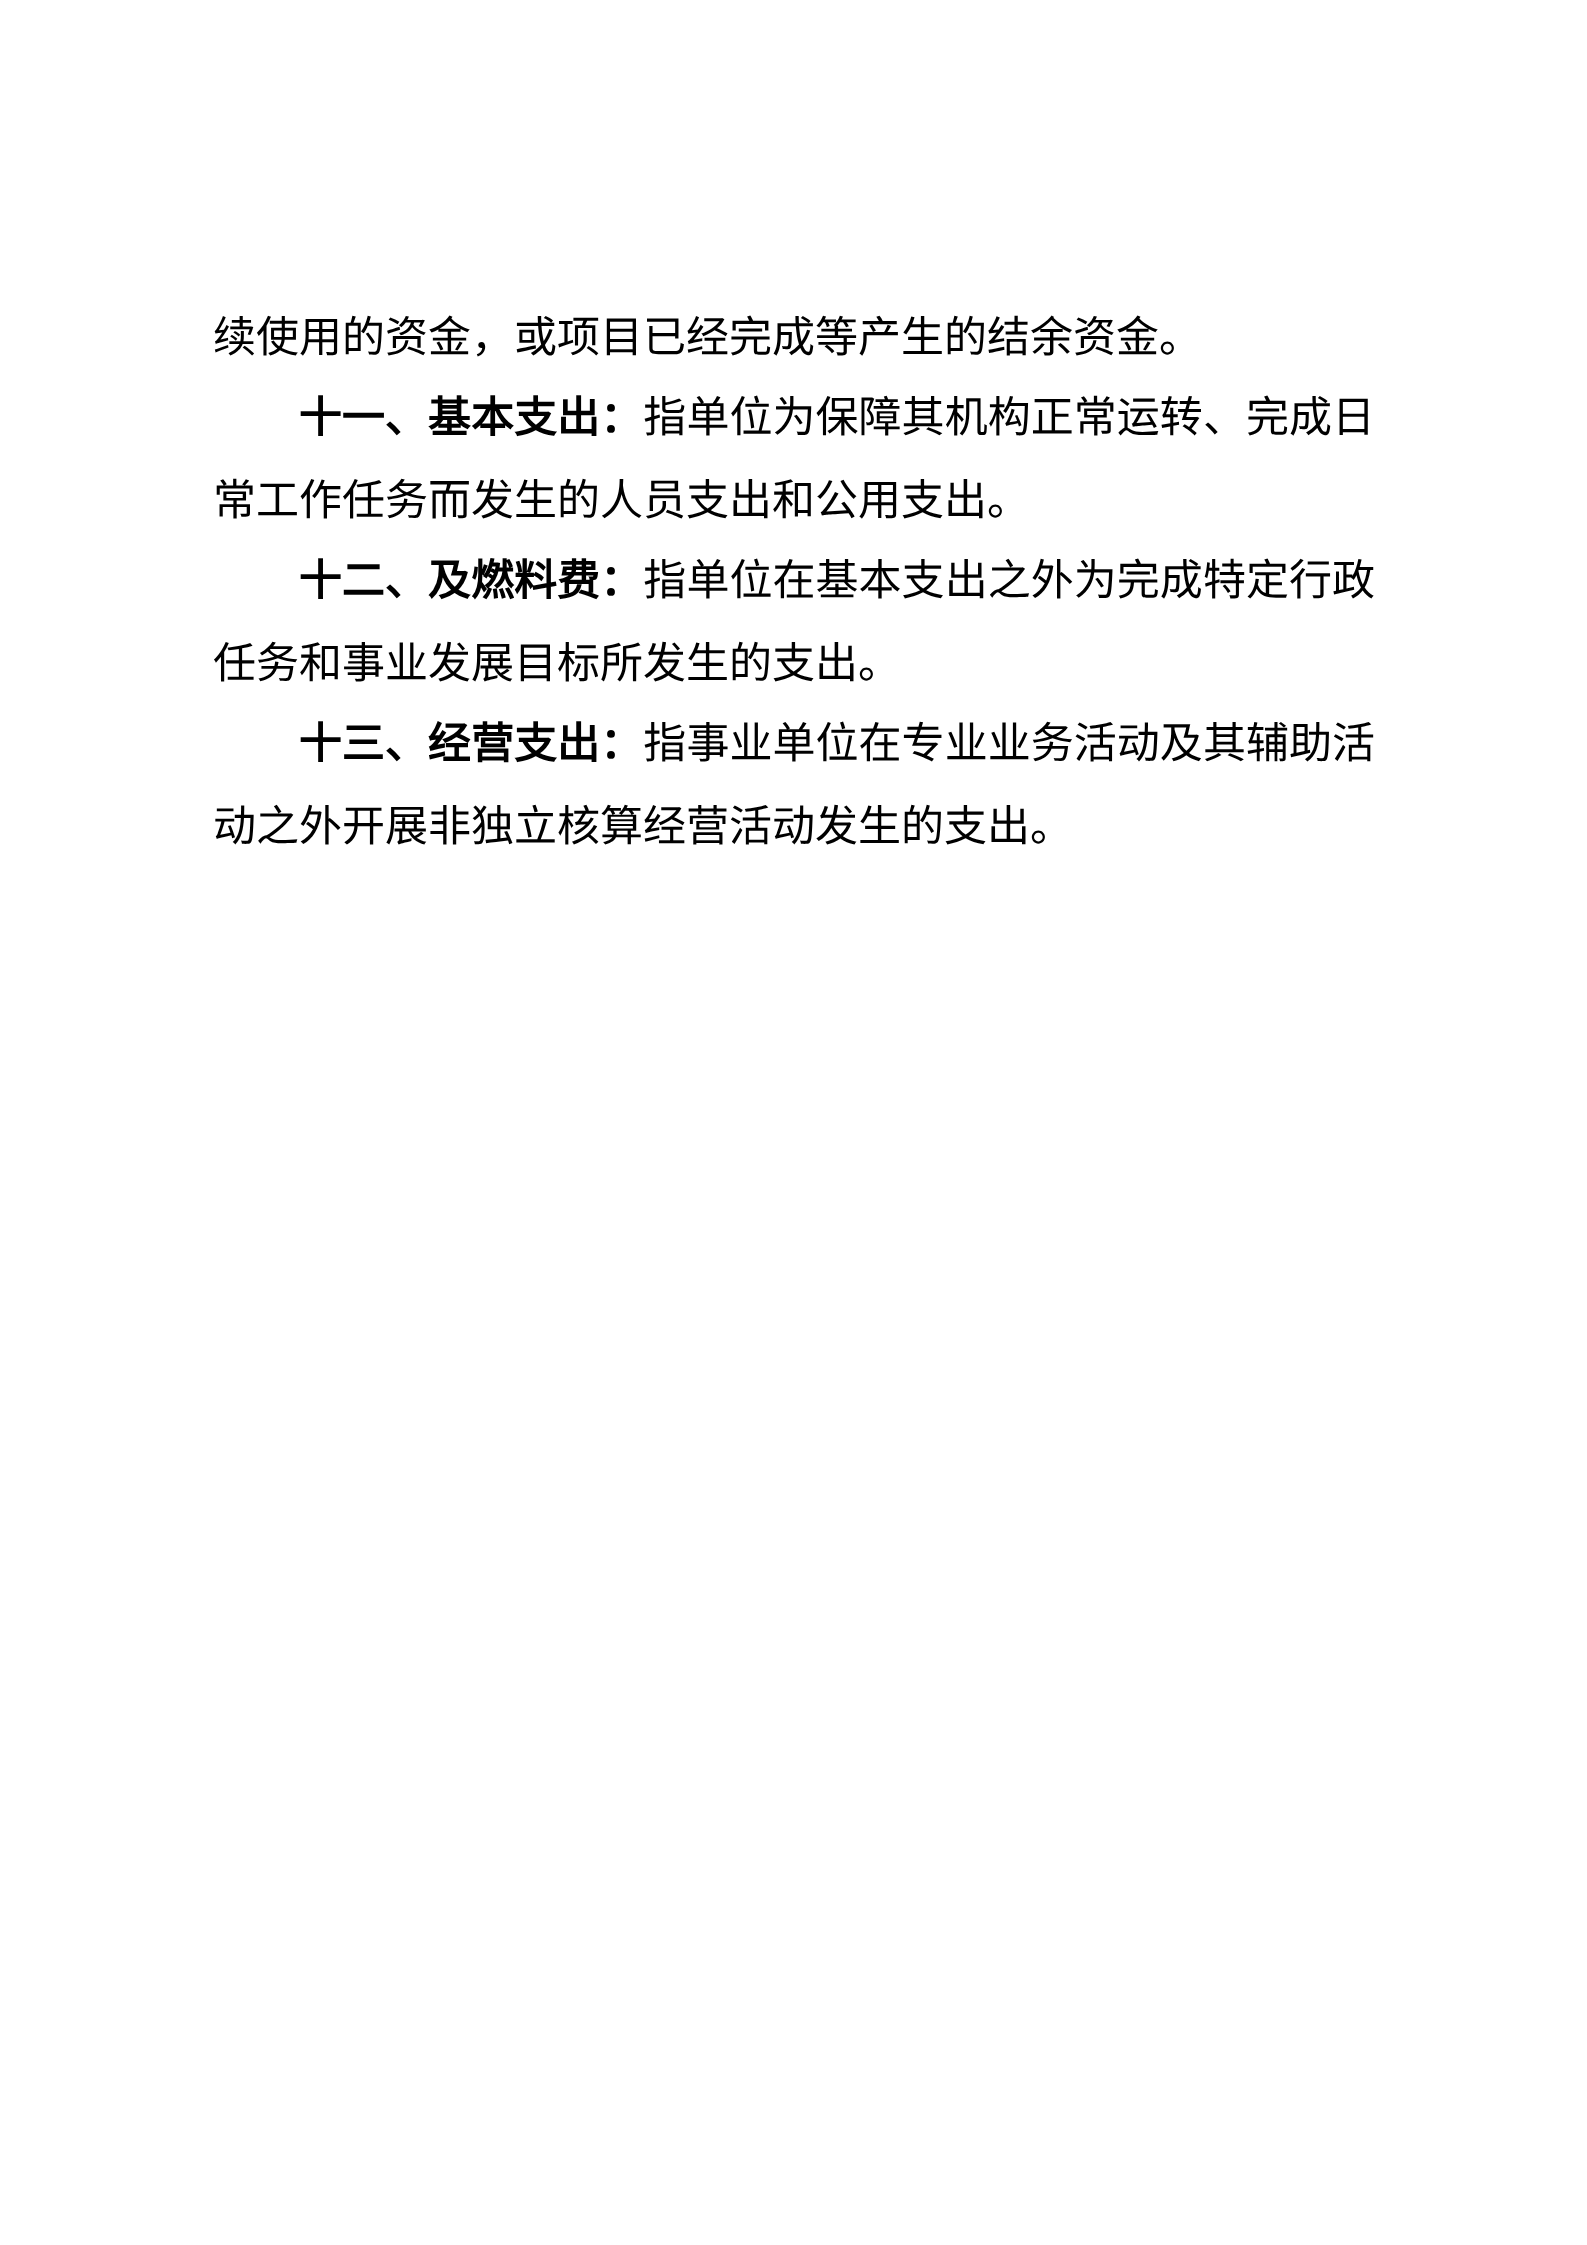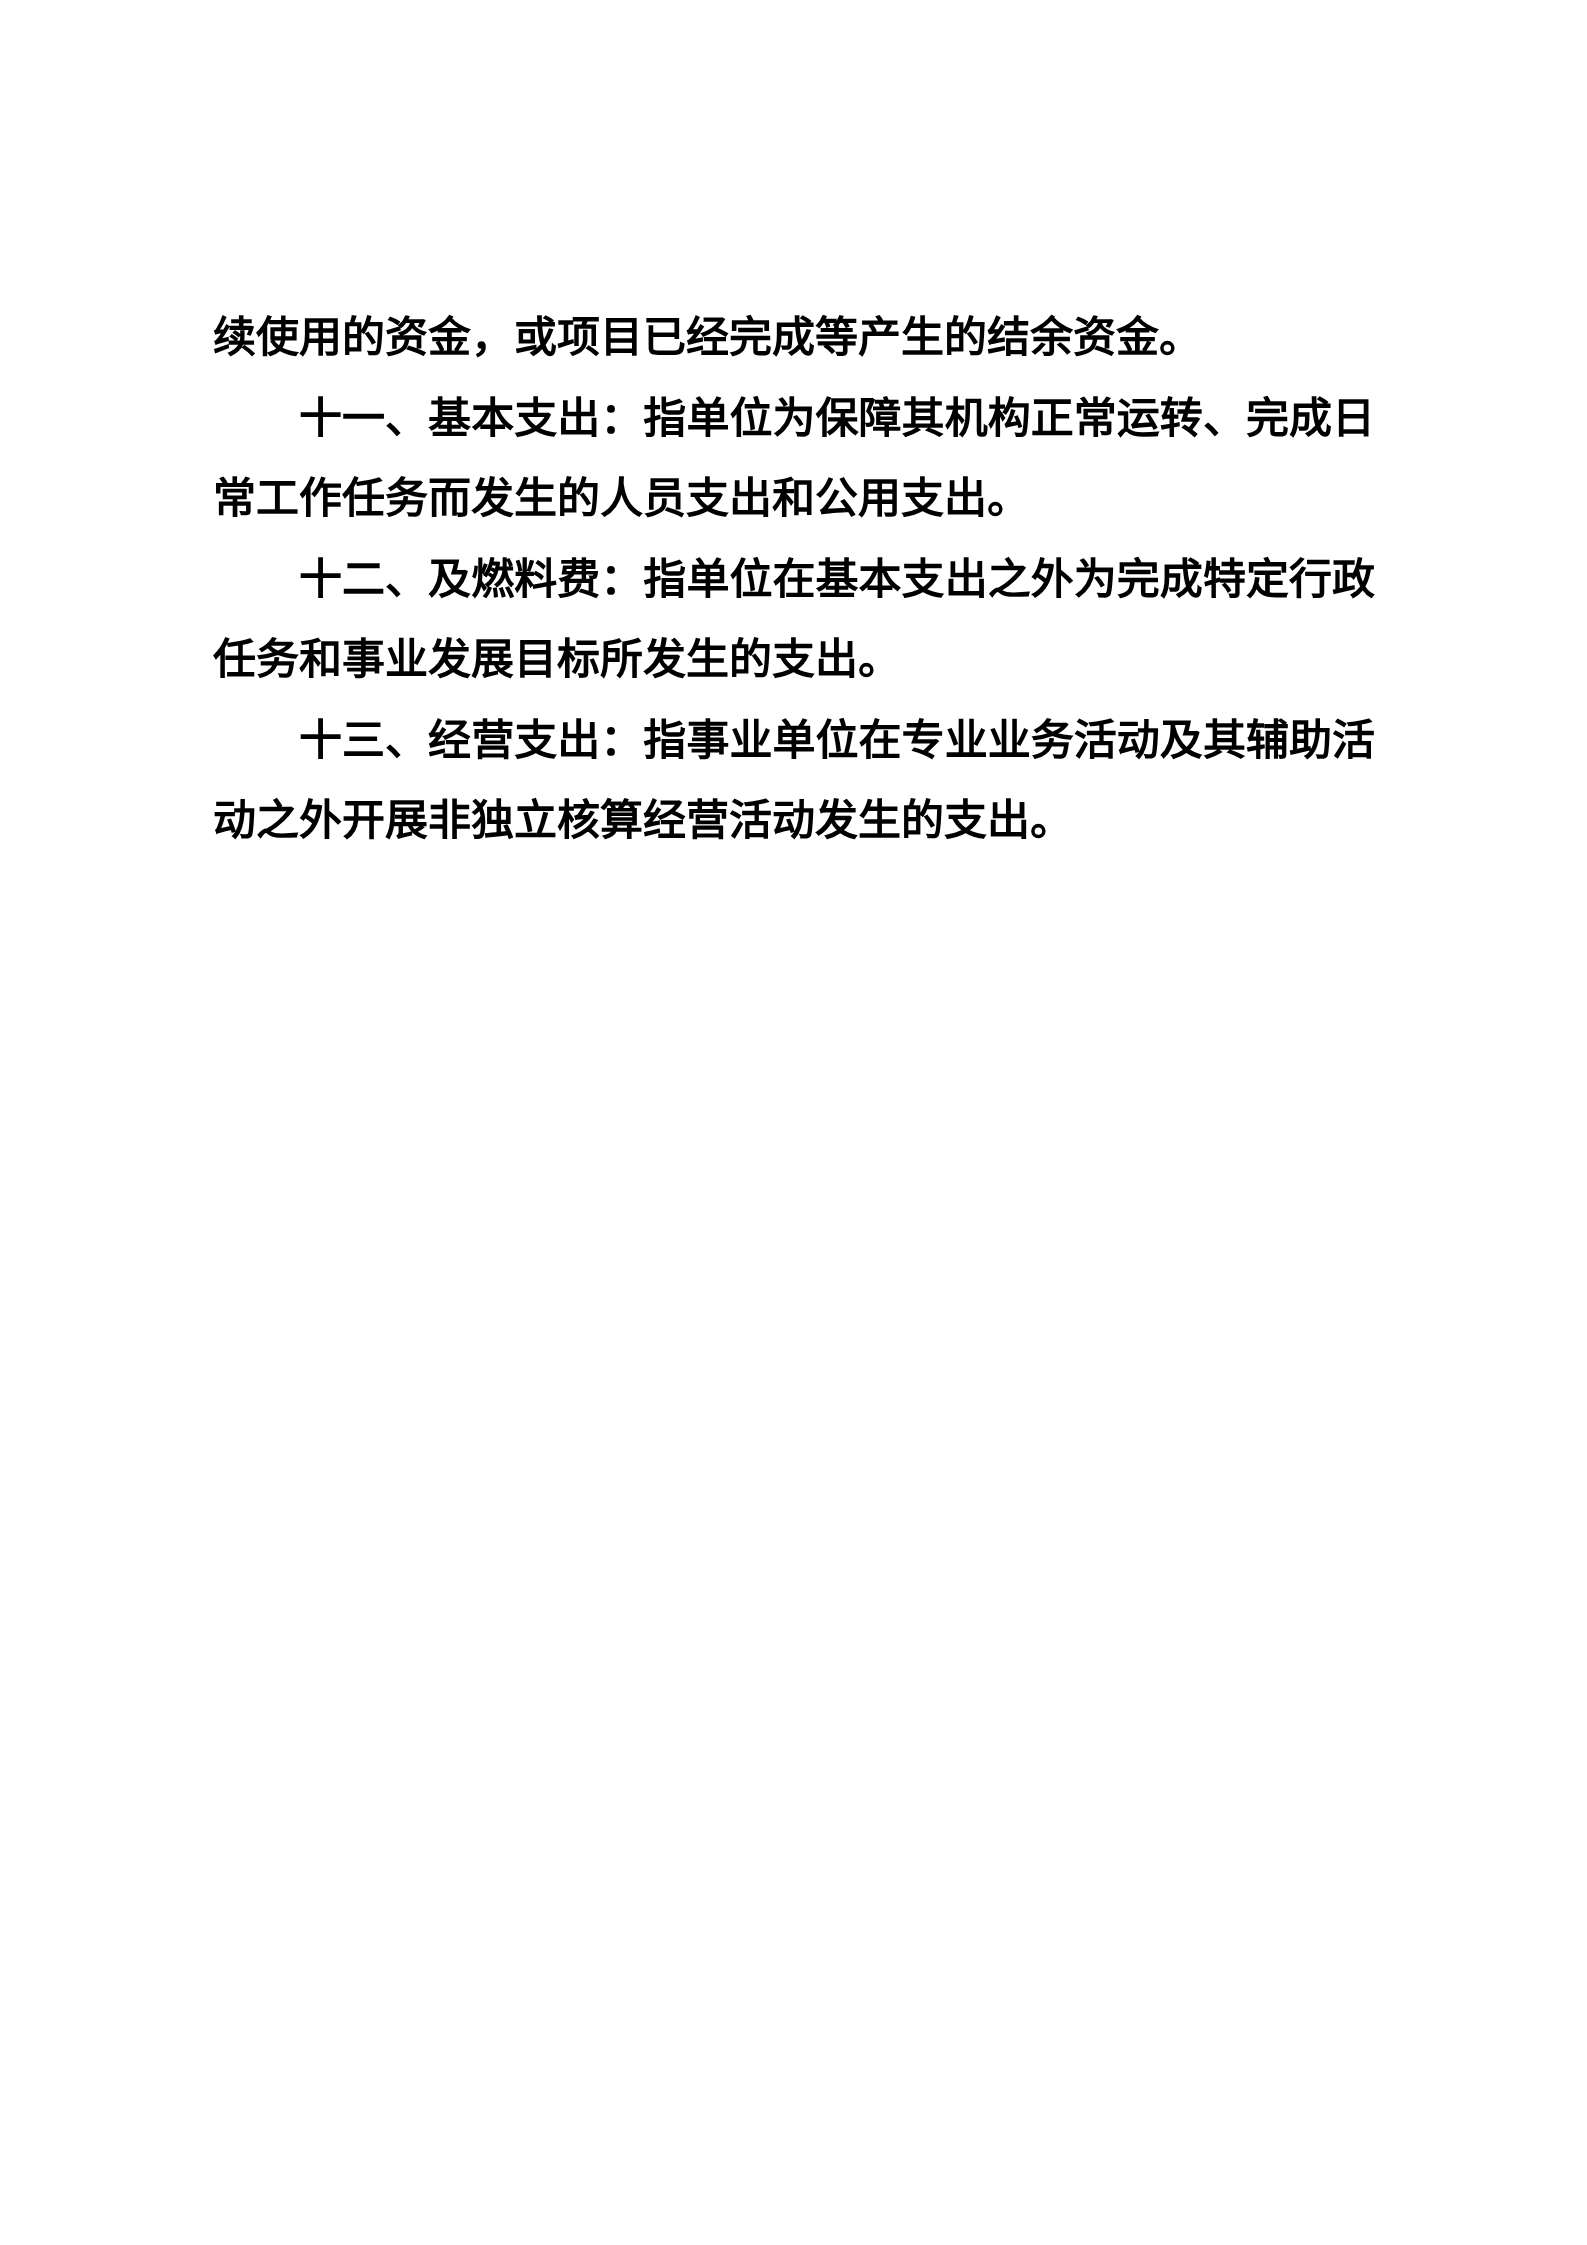--- a/index.html
+++ b/index.html
@@ -31,24 +31,24 @@
     margin: 0;
     padding: 0;
     text-indent: 86px; 
   }
   .para.no-indent {
     text-indent: 0;
   }
   .term-label {
     font-weight: bold;
     
-    font-family: Liberation Sans, sans-serif;
+    font-family: Liberation Mono, monospace;
   }
   .term-definition {
-    font-weight: bold;
+    font-weight: normal;
   }
 </style>
 </head>
 <body>
 
 <div class="page">
   <div class="doc-body">
 
     <p class="para no-indent"><span class="term-definition">续使用的资金，或项目已经完成等产生的结余资金。</span></p>
 

